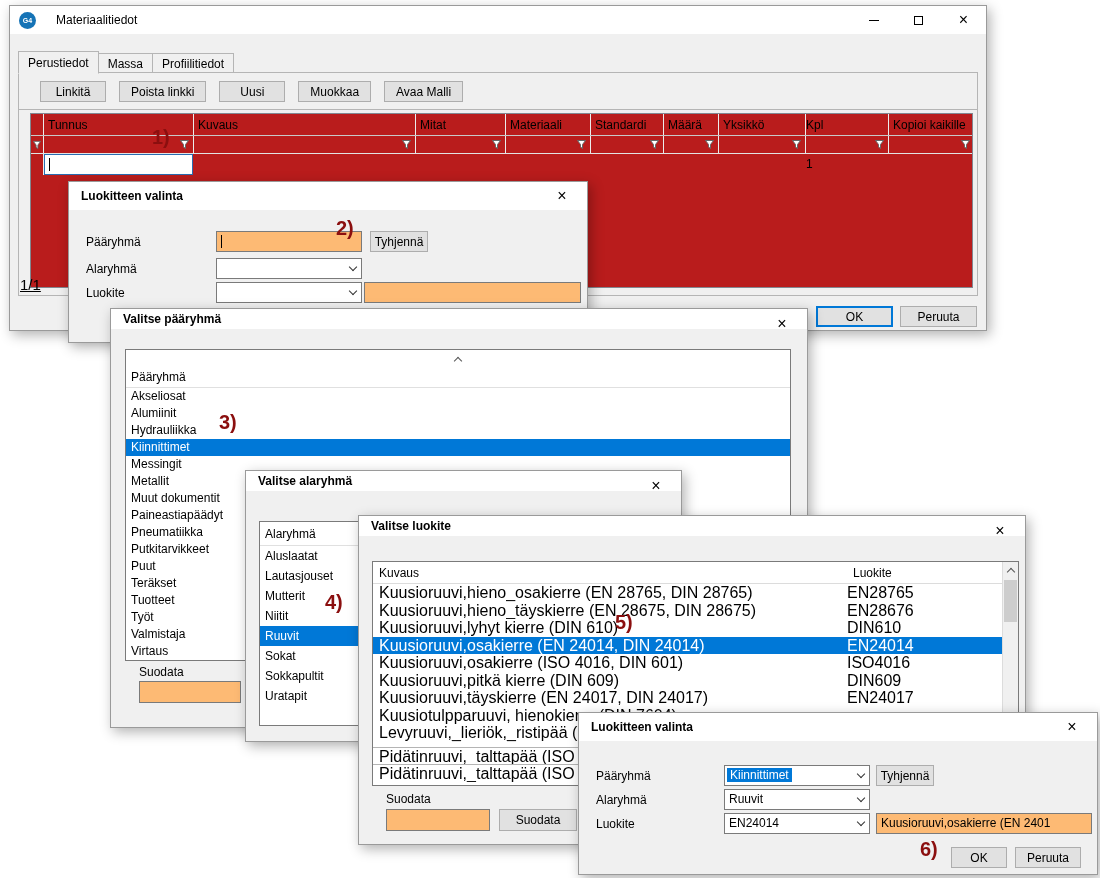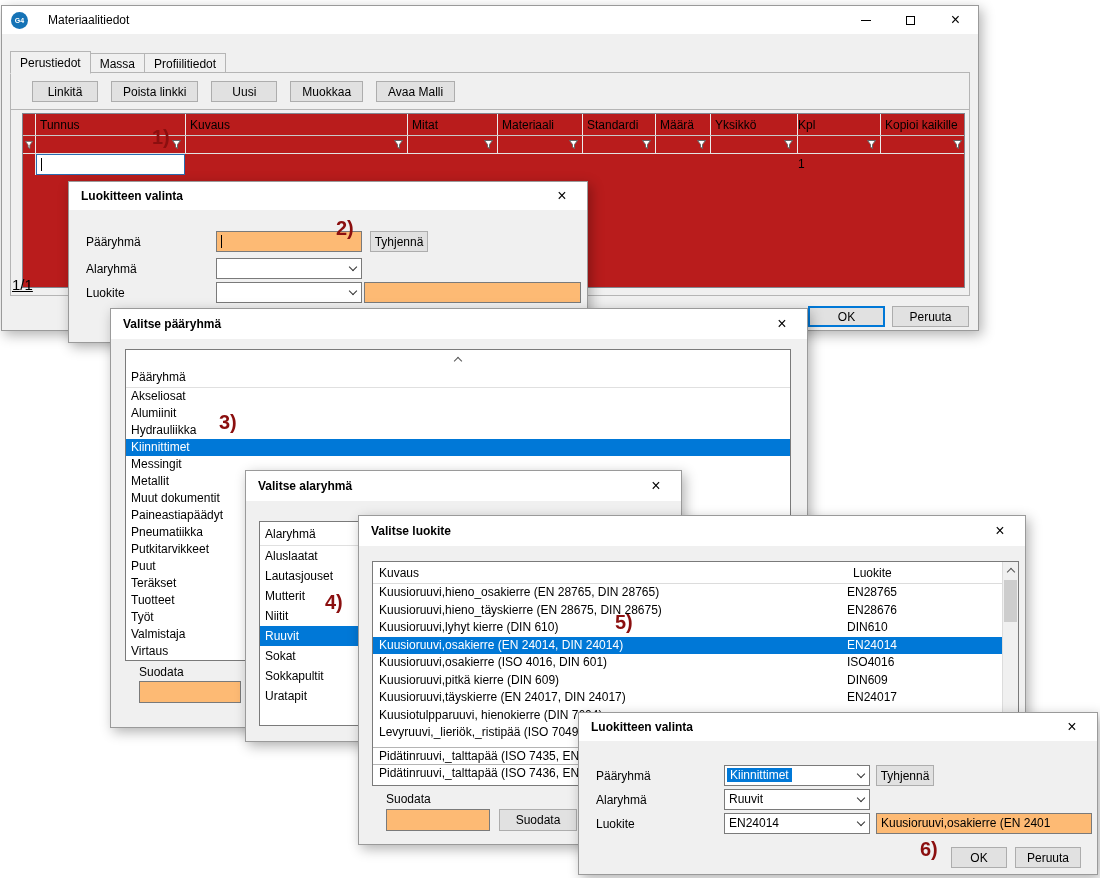--- a/index.html
+++ b/index.html
@@ -4,21 +4,21 @@
 <style>
   * { box-sizing: border-box; margin: 0; padding: 0; }
   body { background:#fff; font-family:"Liberation Sans", sans-serif; font-size:12px; color:#000; }
   #canvas { position:relative; width:1100px; height:878px; overflow:hidden; background:#fff; }
 
   
   .win { position:absolute; background:#f0f0f0; border:1px solid #9a9a9a;
          box-shadow:3px 4px 12px rgba(0,0,0,.30); }
   .titlebar { position:absolute; left:0; top:0; right:0; height:28px; background:#fff;
               display:flex; align-items:center; }
-  .titlebar.tall { height:30px; }
+  .titlebar.tall { height:20px; }
   .wtitle { margin-left:12px; font-size:12px; white-space:nowrap; }
   .wtitle.b { font-weight:600; }
   .appicon { width:17px; height:17px; border-radius:50%; background:#1573b6; color:#fff;
              font-size:7px; font-weight:bold; display:flex; align-items:center; justify-content:center;
              margin-left:9px; margin-right:8px; flex:0 0 auto; }
   .winbtns { position:absolute; right:0; top:0; display:flex; height:28px; }
   .wbtn { width:45px; height:28px; display:flex; align-items:center; justify-content:center; }
   .minbar { width:10px; height:1px; background:#000; display:block; }
   .maxbox { width:9px; height:9px; border:1px solid #000; display:block; }
   .xglyph { font-size:16px; line-height:1; }
@@ -93,21 +93,21 @@
   .litems { position:absolute; left:0; right:0; }
   .li { height:17px; line-height:17px; padding-left:5px; font-size:12px; white-space:nowrap;
         overflow:hidden; }
   .li20 .li { height:20px; line-height:20px; }
   .li.selected { background:#0078d7; color:#fff; }
 
   
   .lvhead { position:absolute; left:0; top:0; right:16px; height:22px; border-bottom:1px solid #dcdcdc; }
   .lvhead span { position:absolute; top:4px; font-size:12px; }
   .lvrows { position:absolute; left:0; top:22px; right:16px; }
-  .lvrow { display:flex; height:17.5px; line-height:17.5px; font-size:12px; }
+  .lvrow { display:flex; height:17.5px; line-height:17.5px; font-size:16px; }
   .lvrow .c1 { width:474px; flex:0 0 474px; padding-left:6px; white-space:nowrap; overflow:hidden; }
   .lvrow .c2 { flex:1; white-space:nowrap; overflow:hidden; }
   .lvrow.selected { background:#0078d7; color:#fff; }
   .lvrow.separated { border-top:1px solid #b4b4b4; }
   .lvrow:not(.separated) + .lvrow.separated { margin-top:5px; }
   .sbar { position:absolute; right:0; top:0; bottom:0; width:16px; background:#f0f0f0;
           border-left:1px solid #dcdcdc; }
   .sbtn { position:absolute; left:0; top:0; width:15px; height:16px; display:flex;
           align-items:center; justify-content:center; }
   .sthumb { position:absolute; left:1px; top:18px; width:13px; height:42px; background:#cdcdcd; }
@@ -118,21 +118,21 @@
   .ann { position:absolute; color:#8b0f0f; font-weight:bold; font-size:20px; z-index:99;
          font-family:"Liberation Sans", sans-serif; }
 
   .z1{z-index:1}.z2{z-index:2}.z3{z-index:3}.z4{z-index:4}.z5{z-index:5}.z6{z-index:6}
 </style>
 </head>
 <body>
 
 <div id="canvas">
 
-  <div class="win z1" style="left:1px; top:5px; width:978px; height:326px;">
+  <div class="win z1" style="left:9px; top:5px; width:978px; height:326px;">
     <div class="titlebar">
       <span class="appicon">G4</span>
       <span class="wtitle">Materiaalitiedot</span>
       <div class="winbtns">
         <div class="wbtn">
           <span class="minbar"></span>
           </div>
         <div class="wbtn">
           <span class="maxbox"></span>
           </div>

